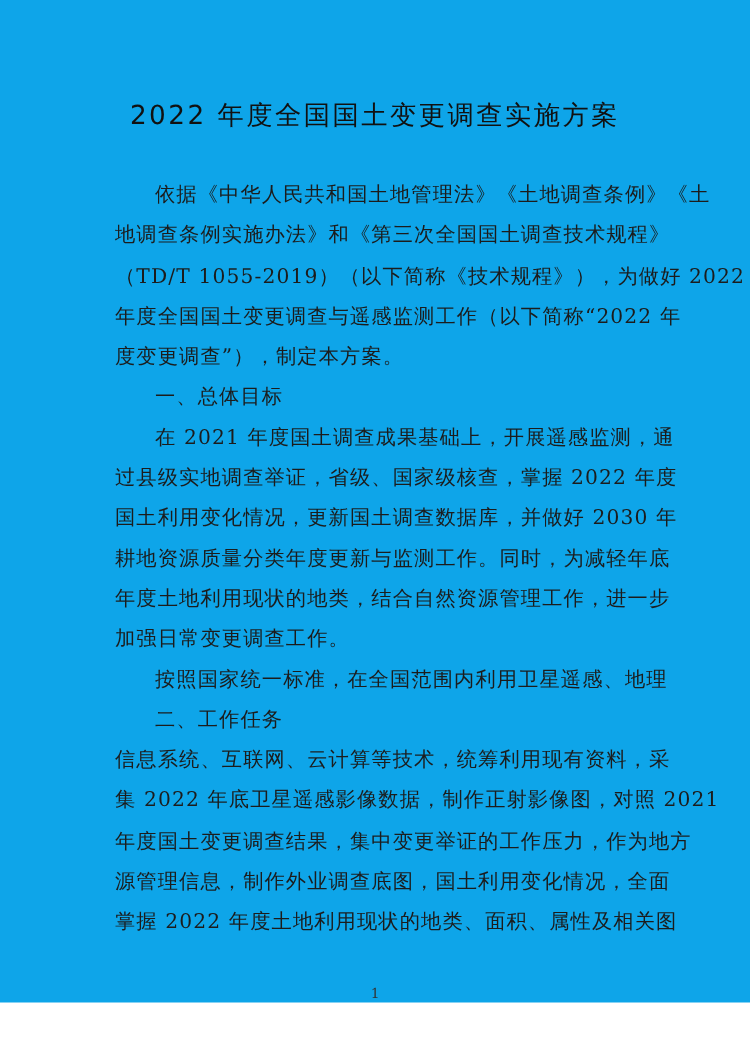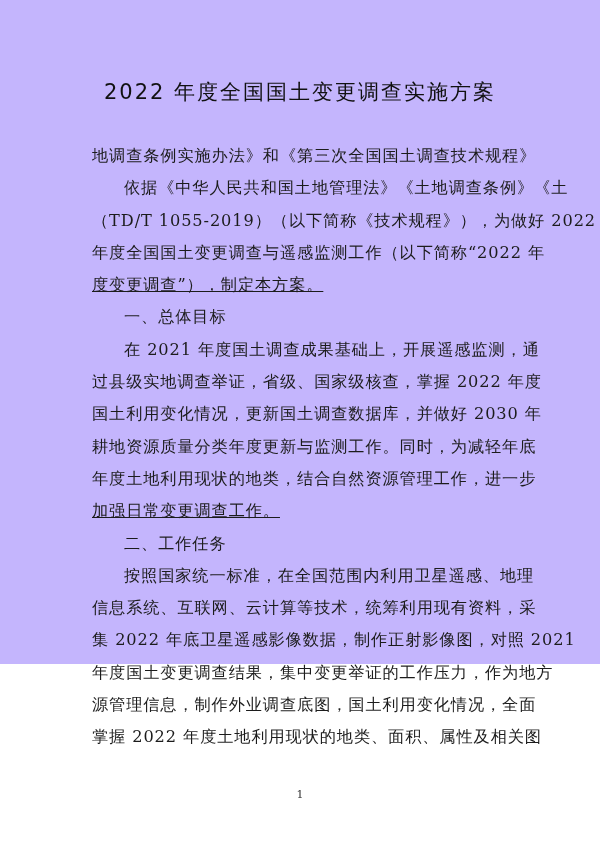--- a/index.html
+++ b/index.html
@@ -1,46 +1,46 @@
 <!DOCTYPE html>
 <html><head>
 <meta charset="utf-8">
 <style>
   html, body { margin: 0; padding: 0; background: #ffffff; }
   body { width: 600px; height: 850px; position: relative; overflow: hidden; font-family: "DejaVu Serif", "Liberation Serif", serif; color: #1a1a1a; }
-  .page { position: absolute; left: 0; top: 0; width: 600px; height: 664px; background: #c4b5fd; }
+  .page { position: absolute; left: 0; top: 0; width: 600px; height: 802px; background: #0ea5e9; }
   .title { position: absolute; left: 0; top: 78px; width: 600px; text-align: center; font-size: 21px; letter-spacing: 2px; font-family: "DejaVu Sans", "Liberation Sans", sans-serif; font-weight: normal; color: #111; }
   .body { position: absolute; left: 92px; top: 140px; width: 420px; }
   .line { height: 32.3px; line-height: 32.3px; font-size: 16.2px; white-space: nowrap; letter-spacing: 0.9px; text-align: justify; text-align-last: justify; color: #1c1c1c; }
-  .line.last { text-align-last: left; text-decoration: underline; }
+  .line.last { text-align-last: left; }
   .indent { padding-left: 32px; }
   .heading { padding-left: 32px; text-align-last: left; }
   .pagenum { position: absolute; left: 0; top: 788px; width: 600px; text-align: center; font-size: 11px; color: #333; }
 </style>
 </head>
 <body>
 
 <div class="page">
   <div class="title">2022 年度全国国土变更调查实施方案</div>
 
   <div class="body">
+    <div class="line indent">依据《中华人民共和国土地管理法》《土地调查条例》《土</div>
     <div class="line">地调查条例实施办法》和《第三次全国国土调查技术规程》</div>
-    <div class="line indent">依据《中华人民共和国土地管理法》《土地调查条例》《土</div>
     <div class="line">（TD/T 1055-2019）（以下简称《技术规程》），为做好 2022</div>
     <div class="line">年度全国国土变更调查与遥感监测工作（以下简称“2022 年</div>
     <div class="line last">度变更调查”），制定本方案。</div>
     <div class="line heading">一、总体目标</div>
     <div class="line indent">在 2021 年度国土调查成果基础上，开展遥感监测，通</div>
     <div class="line">过县级实地调查举证，省级、国家级核查，掌握 2022 年度</div>
     <div class="line">国土利用变化情况，更新国土调查数据库，并做好 2030 年</div>
     <div class="line">耕地资源质量分类年度更新与监测工作。同时，为减轻年底</div>
     <div class="line">年度土地利用现状的地类，结合自然资源管理工作，进一步</div>
     <div class="line last">加强日常变更调查工作。</div>
+    <div class="line indent">按照国家统一标准，在全国范围内利用卫星遥感、地理</div>
     <div class="line heading">二、工作任务</div>
-    <div class="line indent">按照国家统一标准，在全国范围内利用卫星遥感、地理</div>
     <div class="line">信息系统、互联网、云计算等技术，统筹利用现有资料，采</div>
     <div class="line">集 2022 年底卫星遥感影像数据，制作正射影像图，对照 2021</div>
     <div class="line">年度国土变更调查结果，集中变更举证的工作压力，作为地方</div>
     <div class="line">源管理信息，制作外业调查底图，国土利用变化情况，全面</div>
     <div class="line">掌握 2022 年度土地利用现状的地类、面积、属性及相关图</div>
   </div>
 
   <div class="pagenum">1</div>
 </div>
 

